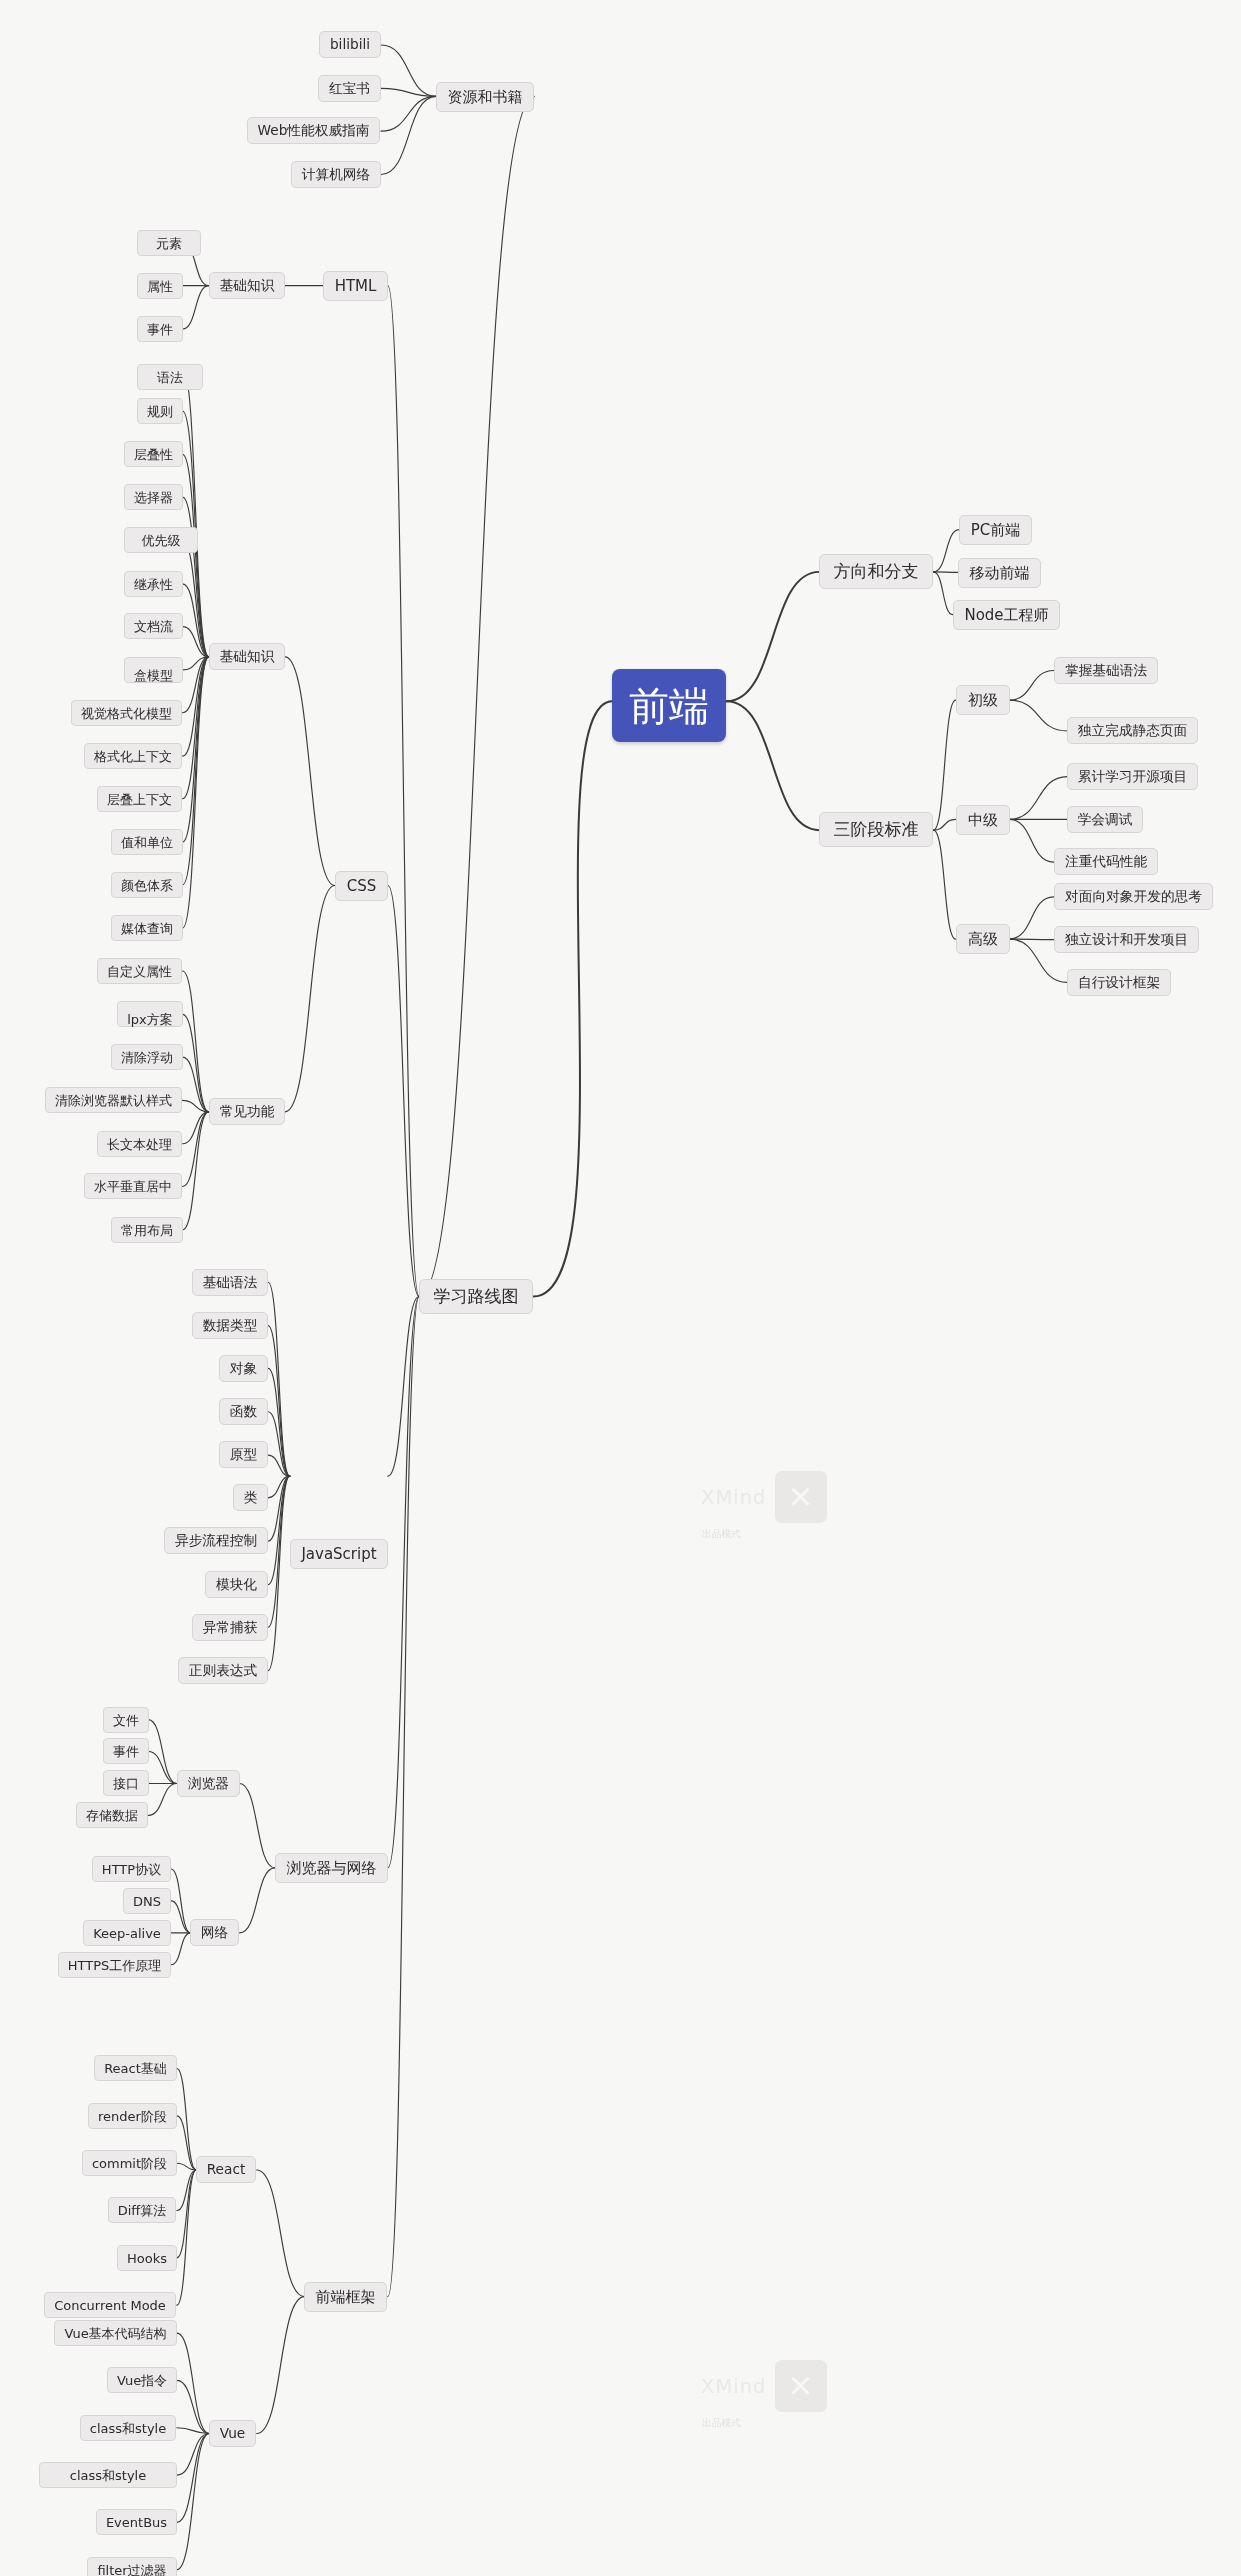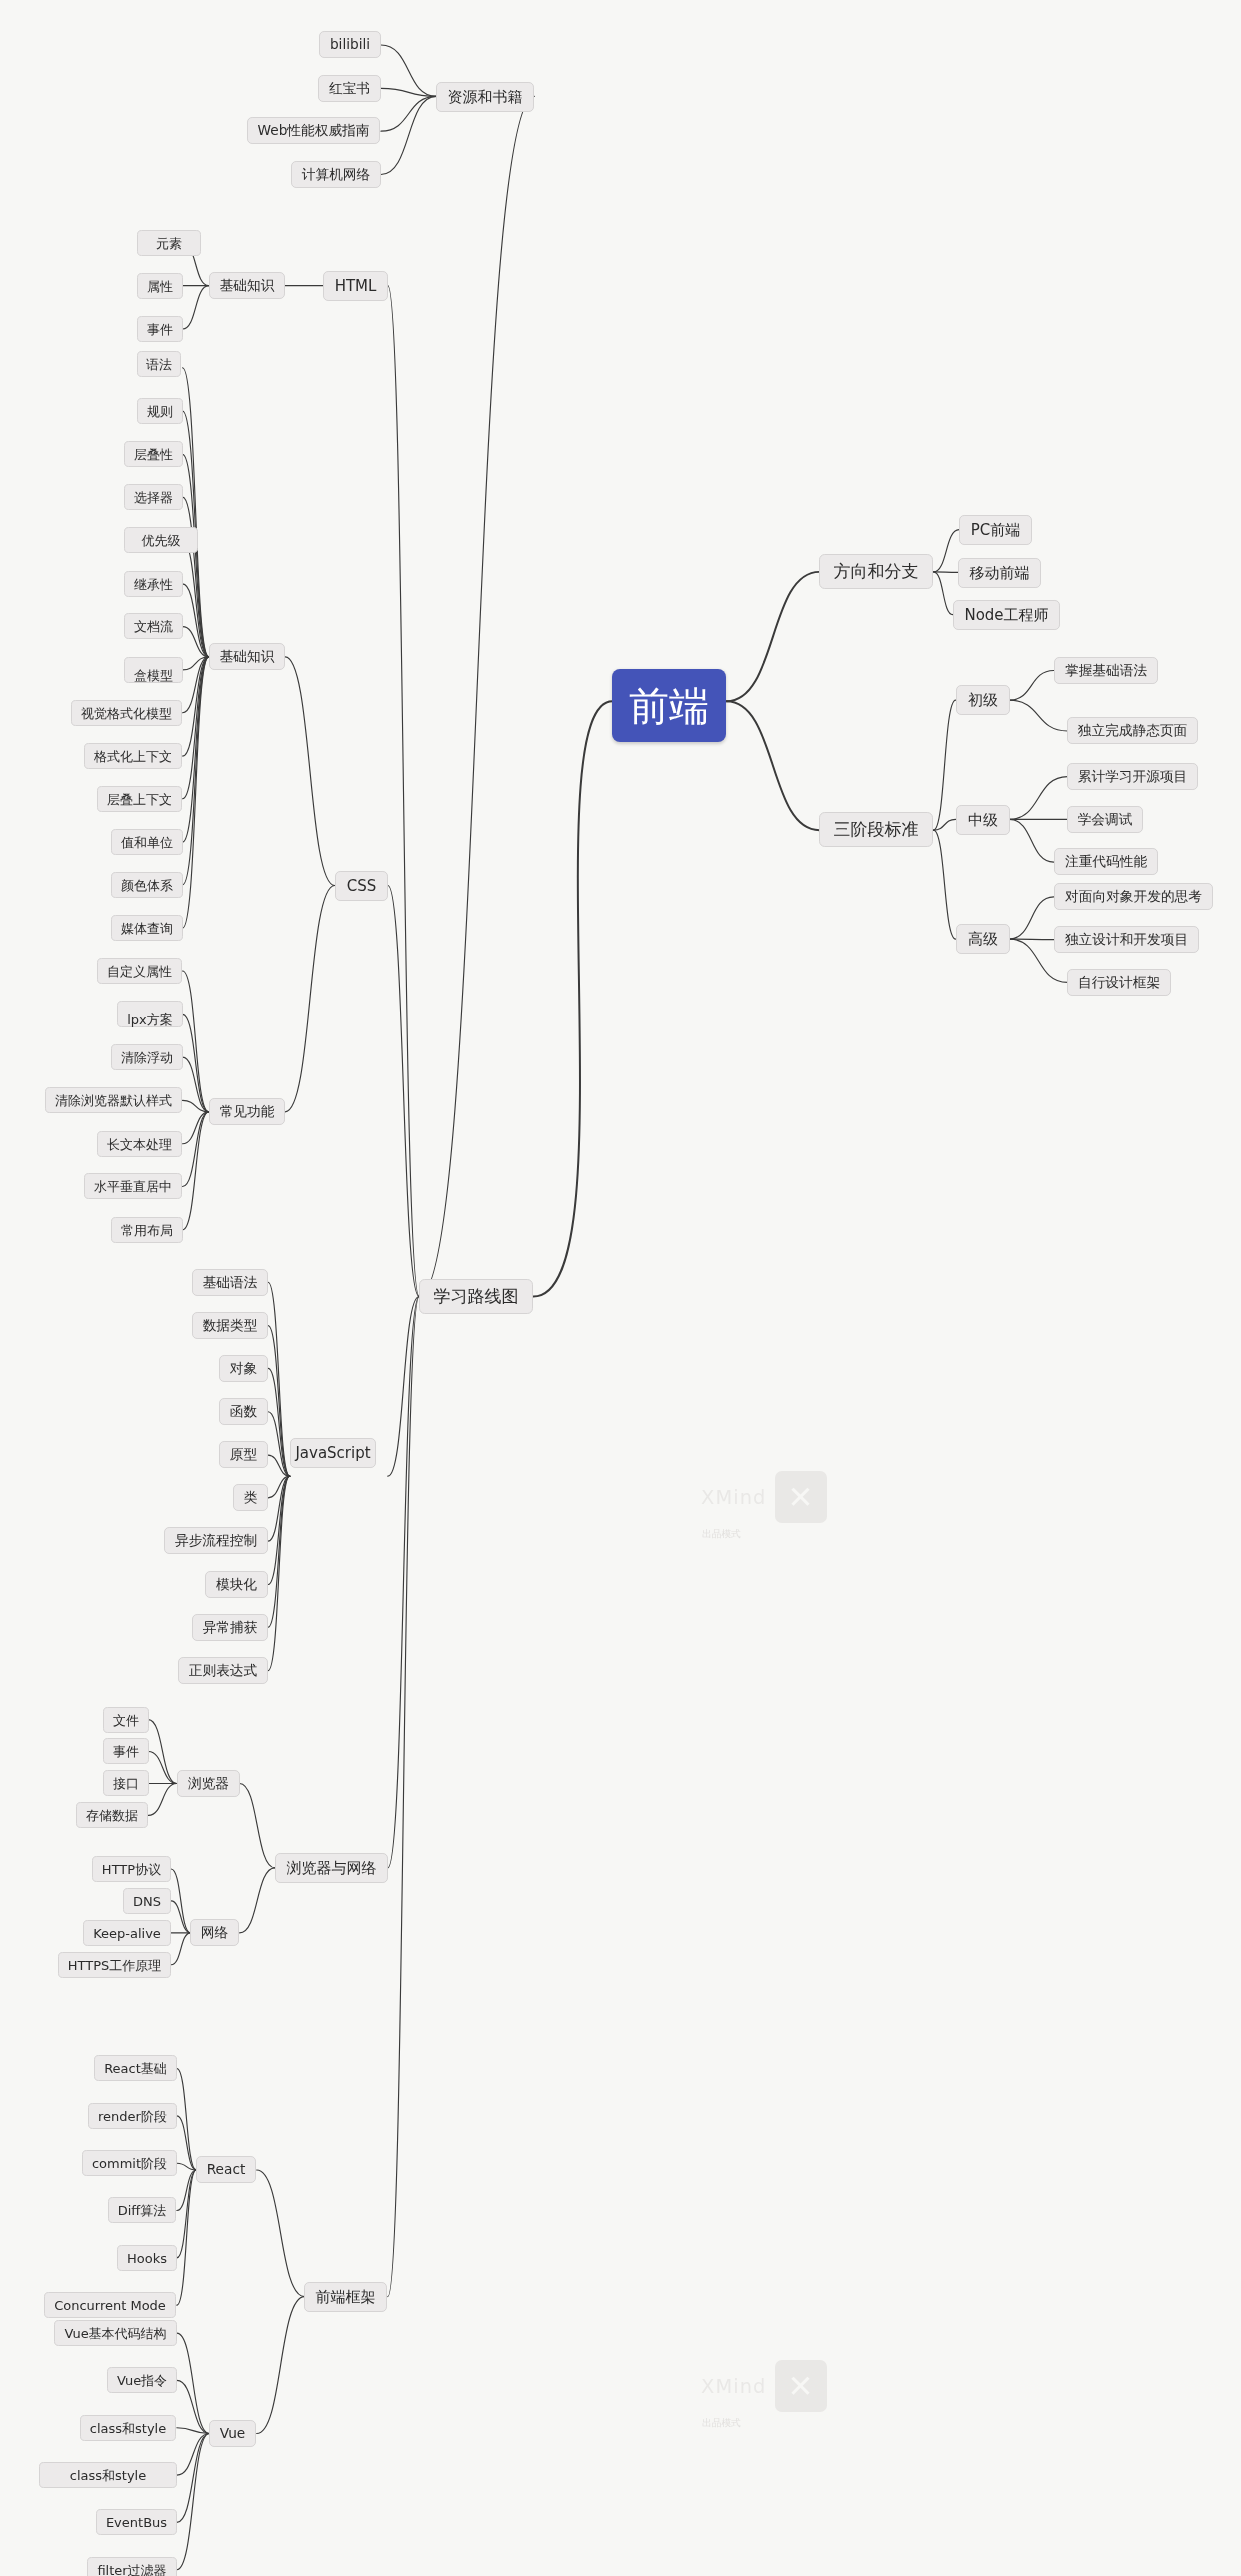--- a/index.html
+++ b/index.html
@@ -230,21 +230,21 @@
       </div>
       <div class="node lvl-4" style="left: 137px; top: 316px; width: 46px;">
         <span>事件</span>
       </div>
       <div class="node lvl-2" style="left: 335px; top: 871px; width: 53px;">
         <span>CSS</span>
       </div>
       <div class="node lvl-3" style="left: 209px; top: 643px; width: 76px;">
         <span>基础知识</span>
       </div>
-      <div class="node lvl-4" style="left: 137px; top: 351px; width: 44px;">
+      <div class="node lvl-4" style="left: 137px; top: 364px; width: 66px;">
         <span>语法</span>
       </div>
       <div class="node lvl-4" style="left: 137px; top: 398px; width: 46px;">
         <span>规则</span>
       </div>
       <div class="node lvl-4" style="left: 124px; top: 441px; width: 59px;">
         <span>层叠性</span>
       </div>
       <div class="node lvl-4" style="left: 124px; top: 484px; width: 59px;">
         <span>选择器</span>
@@ -296,21 +296,21 @@
       </div>
       <div class="node lvl-4" style="left: 97px; top: 1131px; width: 85px;">
         <span>长文本处理</span>
       </div>
       <div class="node lvl-4" style="left: 84px; top: 1173px; width: 98px;">
         <span>水平垂直居中</span>
       </div>
       <div class="node lvl-4" style="left: 111px; top: 1217px; width: 72px;">
         <span>常用布局</span>
       </div>
-      <div class="node lvl-2" style="left: 290px; top: 1438px; width: 86px; text-align: right;">
+      <div class="node lvl-2" style="left: 290px; top: 1539px; width: 98px; text-align: right;">
         <span>JavaScript</span>
       </div>
       <div class="node lvl-3" style="left: 192px; top: 1269px; width: 76px;">
         <span>基础语法</span>
       </div>
       <div class="node lvl-3" style="left: 192px; top: 1312px; width: 76px;">
         <span>数据类型</span>
       </div>
       <div class="node lvl-3" style="left: 219px; top: 1355px; width: 49px;">
         <span>对象</span>

